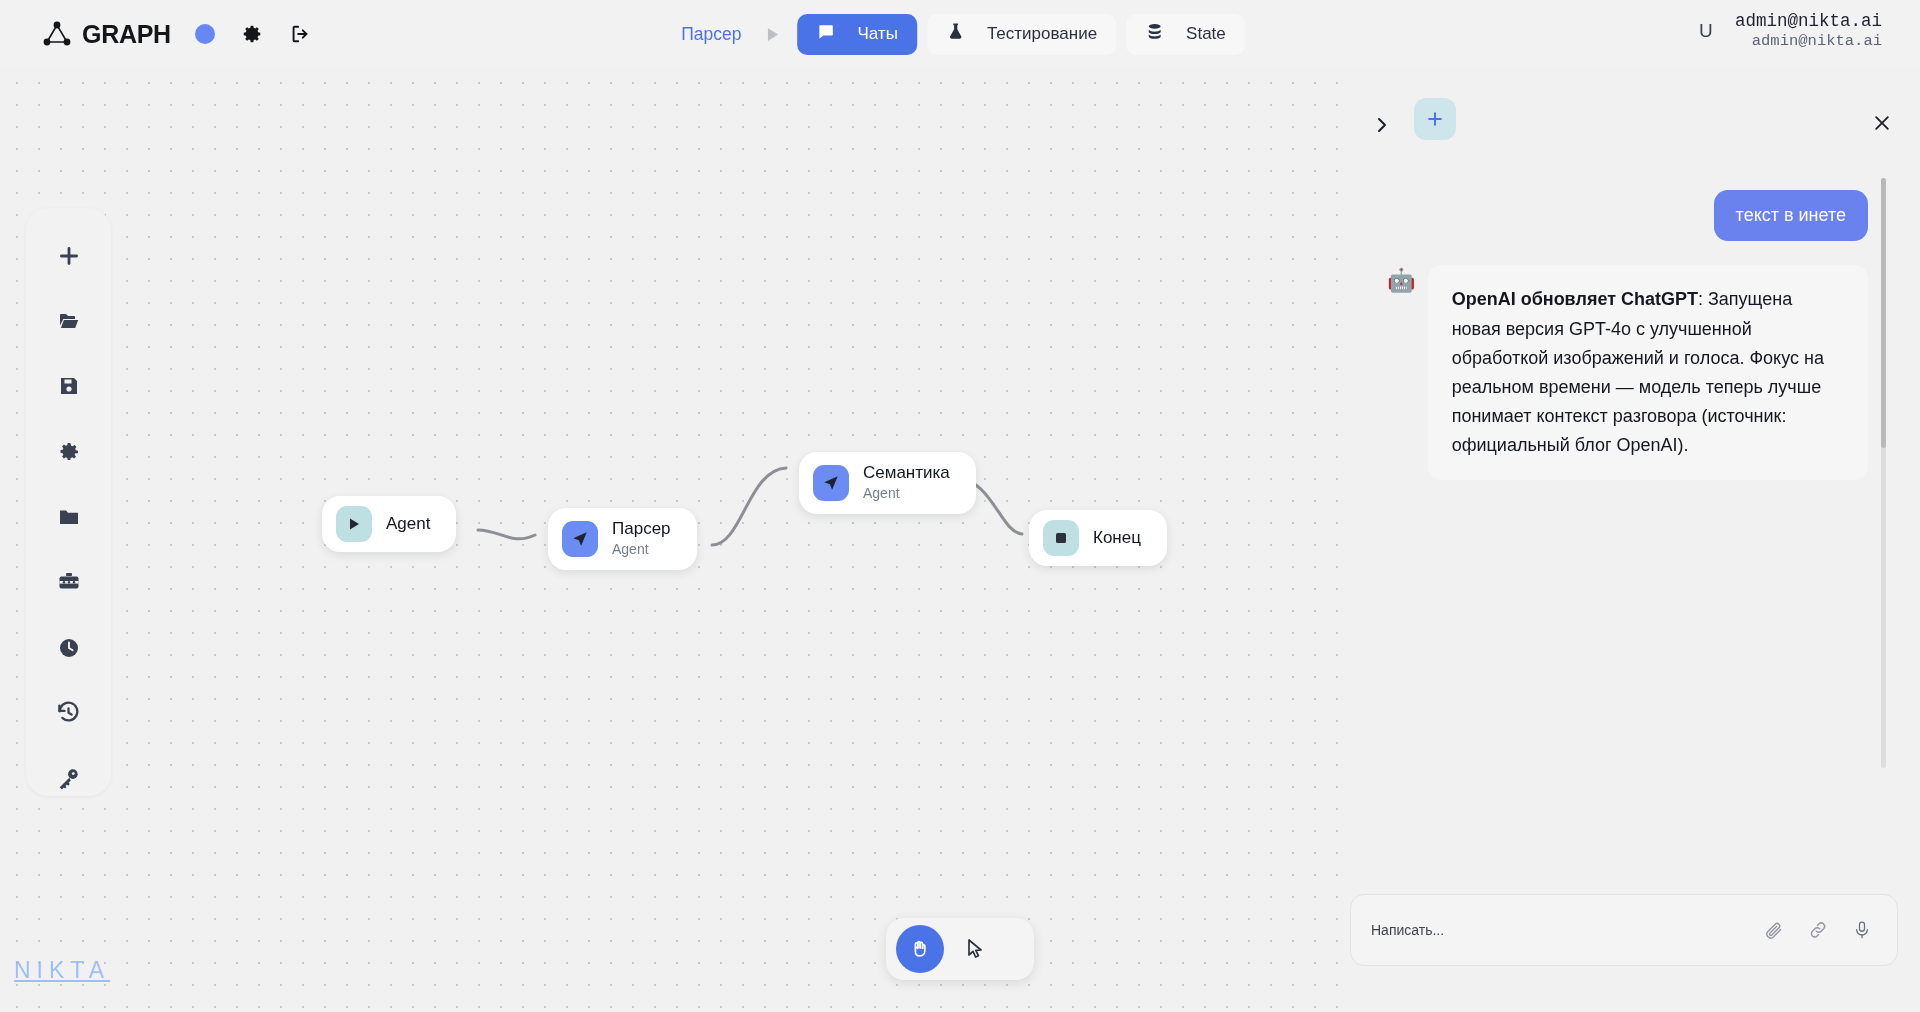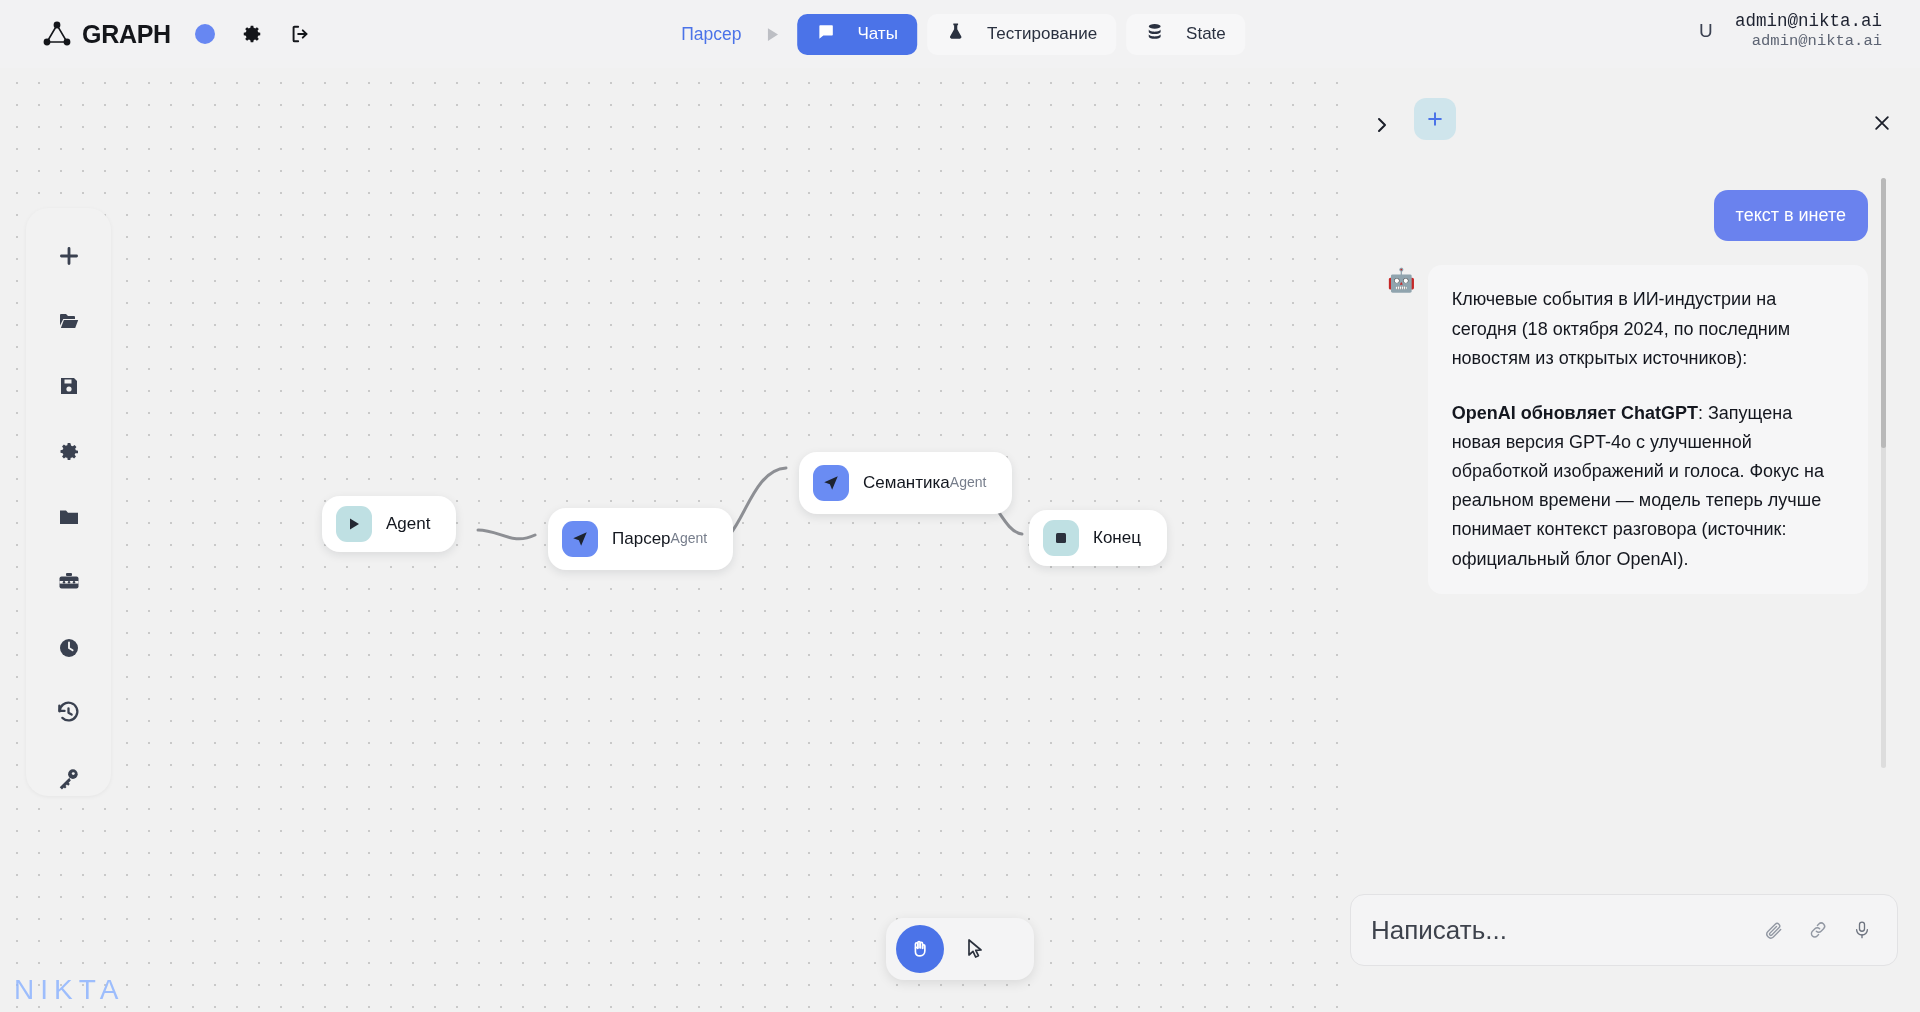--- a/index.html
+++ b/index.html
@@ -72,21 +72,21 @@
   .node {
     position: absolute; background: #fff; border-radius: 18px;
     box-shadow: 0 3px 10px rgba(20,25,40,.10);
     display: flex; align-items: center; gap: 14px;
     padding: 0 26px 0 14px; height: 56px;
   }
   .node.tall { height: 62px; }
   .node-ico { width: 36px; height: 36px; border-radius: 11px; display:flex; align-items:center; justify-content:center; flex: 0 0 auto; }
   .ico-teal { background: #bfe0e3; }
   .ico-blue { background: #6a8cf3; }
-  .node-text { display:flex; justify-content:center; }
+  .node-text { display:flex; flex-direction: column; justify-content:center; }
   .node-title { font-size: 17px; color: #13171f; line-height: 1.2; white-space: nowrap; }
   .node-sub { font-size: 14px; color: #767d8b; line-height: 1.35; }
 
   
   #edges { position: absolute; inset: 0; pointer-events: none; }
 
   
   #canvas-tools {
     position: absolute; left: 886px; top: 918px;
     width: 148px; height: 62px; background: #f4f4f5; border-radius: 18px;
@@ -94,22 +94,22 @@
     display: flex; align-items: center; gap: 10px; padding: 0 10px;
   }
   .tool-hand {
     width: 48px; height: 48px; border-radius: 50%; background: #4b73e8;
     display:flex; align-items:center; justify-content:center; cursor: pointer;
   }
   .tool-cursor { width: 42px; height: 42px; display:flex; align-items:center; justify-content:center; cursor: pointer; }
 
   
   #nikta {
-    position: absolute; left: 14px; bottom: 6px;
-    font-size: 28px; letter-spacing: 6px; color: #8fb5ff; opacity: .85;
+    position: absolute; left: 14px; bottom: 28px;
+    font-size: 23px; letter-spacing: 6px; color: #8fb5ff; opacity: .85; text-decoration: underline;
   }
   #version { position: absolute; right: 14px; bottom: 8px; font-size: 15px; color: #5f8dff; }
 
   
   #chat {
     position: absolute; right: 0; top: 68px; bottom: 0; width: 573px;
     background: #f1f1f1;
     display: flex; flex-direction: column;
     z-index: 20;
   }
@@ -144,21 +144,21 @@
   
   .scroll-track { position: absolute; right: 34px; top: 6px; width: 5px; height: 590px; background: #ddd; border-radius: 3px; }
   .scroll-thumb { position: absolute; right: 34px; top: 6px; width: 5px; height: 270px; background: #b9b9b9; border-radius: 3px; }
 
   
   #composer {
     position: absolute; left: 1350px; right: 22px; bottom: 46px; height: 72px;
     background: rgba(246,246,247,.55); border: 1px solid #e2e2e4; border-radius: 14px;
     display: flex; align-items: center; padding: 0 20px; gap: 14px; z-index: 25;
   }
-  #composer .ph { flex: 1 1 auto; font-size: 26px; color: #2a2f3a; opacity: .9; }
+  #composer .ph { flex: 1 1 auto; font-size: 14px; color: #2a2f3a; opacity: .9; }
   .comp-icon { width: 30px; height: 30px; display:flex; align-items:center; justify-content:center; color:#7a808c; cursor:pointer; }
 
   
   #chat-fade { position: absolute; left: 0; right: 0; bottom: 0; height: 150px;
     background: linear-gradient(to bottom, rgba(241,241,241,0), rgba(241,241,241,.88) 55%, rgba(241,241,241,.97));
     pointer-events: none; z-index: 22; }
 </style>
 </head>
 <body>
 
@@ -399,23 +399,20 @@
   <div id="chat-body">
     <div class="scroll-track"></div>
     <div class="scroll-thumb"></div>
 
     <div class="msg-user">текст в инете</div>
 
     <div class="msg-bot-row">
       <span class="bot-avatar">🤖</span>
       <div class="msg-bot">
         <p>
-          <span>Ключевые события в ИИ-индустрии на сегодня (18 октября 2024, по последним новостям из открытых источников):</span>
-        </p>
-        <p>
           <b>OpenAI обновляет ChatGPT</b><span>: Запущена новая версия GPT-4o с улучшенной обработкой изображений и голоса. Фокус на реальном времени — модель теперь лучше понимает контекст разговора (источник: официальный блог OpenAI).</span>
         </p>
       </div>
     </div>
 
     <div id="chat-fade"></div>
   </div>
 </div>
 
 <div id="composer">

